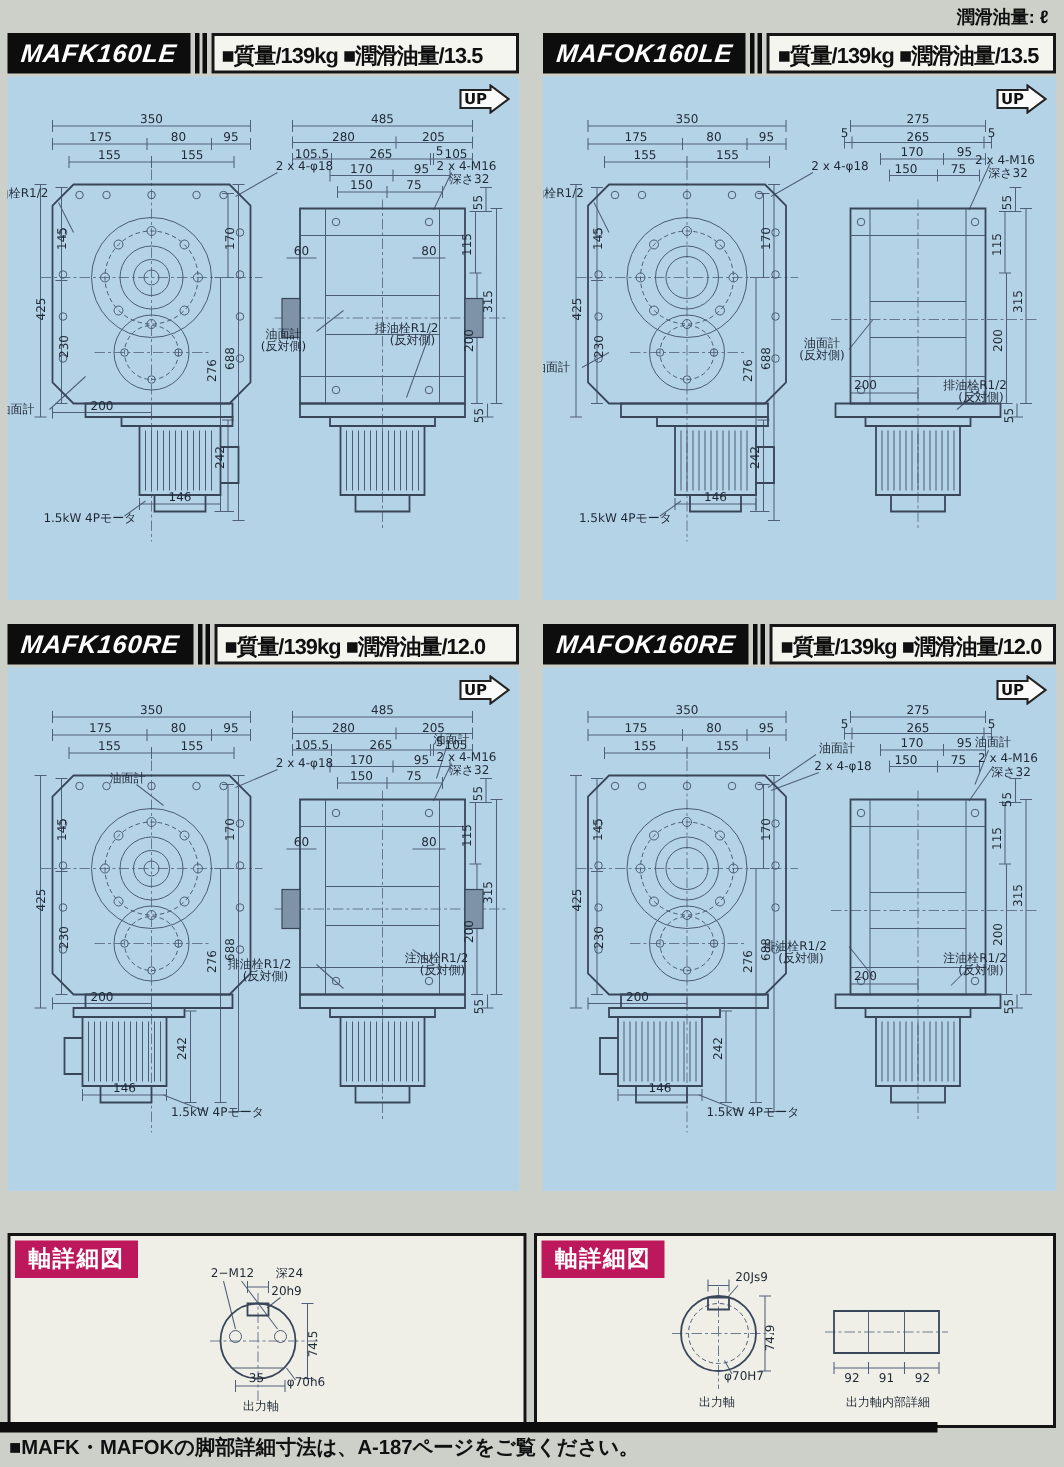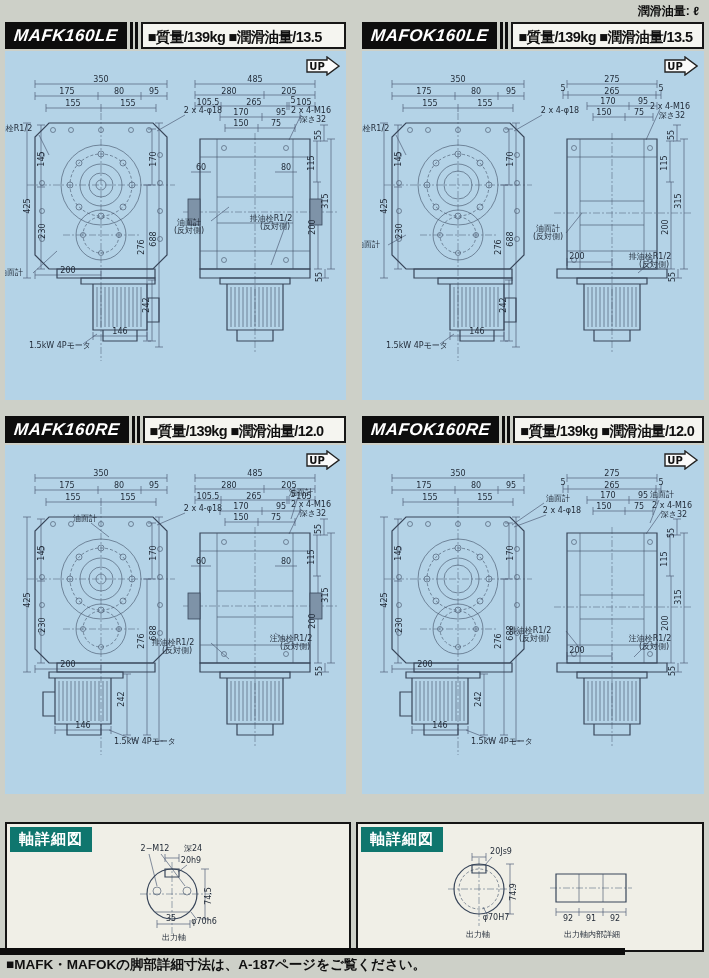--- a/index.html
+++ b/index.html
@@ -22,21 +22,21 @@
   .up-badge text{font-size:10px;font-weight:bold;fill:#111}
   svg .dim{stroke:#51607a;stroke-width:.7;fill:none}
   svg .ol{stroke:#39465a;stroke-width:1.2;fill:none}
   svg .thin{stroke:#49586e;stroke-width:.65;fill:none}
   svg .bolts circle,svg .rings circle{fill:none;stroke:#49586e;stroke-width:.65}
   svg .dash{stroke-dasharray:3 2}
   svg .cl{stroke:#5d6d85;stroke-width:.6;fill:none;stroke-dasharray:7 2 2 2}
   svg .dark{fill:#7e93a8;stroke:#39465a;stroke-width:.8}
   svg text{font-size:8px;fill:#1f2835;font-family:"DejaVu Sans",sans-serif;text-anchor:middle}
   .shaft-panel{position:absolute;background:#f0efe7;border:2px solid #141414;box-sizing:border-box}
-  .shaft-title{position:absolute;top:3px;left:3px;background:#0f766e;color:#fff;
+  .shaft-title{position:absolute;top:3px;left:3px;background:#be185d;color:#fff;
                font-weight:bold;font-size:15px;padding:3px 9px;letter-spacing:1px}
   .page-footer{position:absolute;left:0;top:948px;width:625px;box-sizing:border-box;
                border-top:7px solid #0c0c0c;padding:1px 6px 0;font-size:13.5px;font-weight:bold}
 </style>
 </head>
 <body>
 
 <div>
 
   <div class="unit-note">潤滑油量: ℓ</div>

